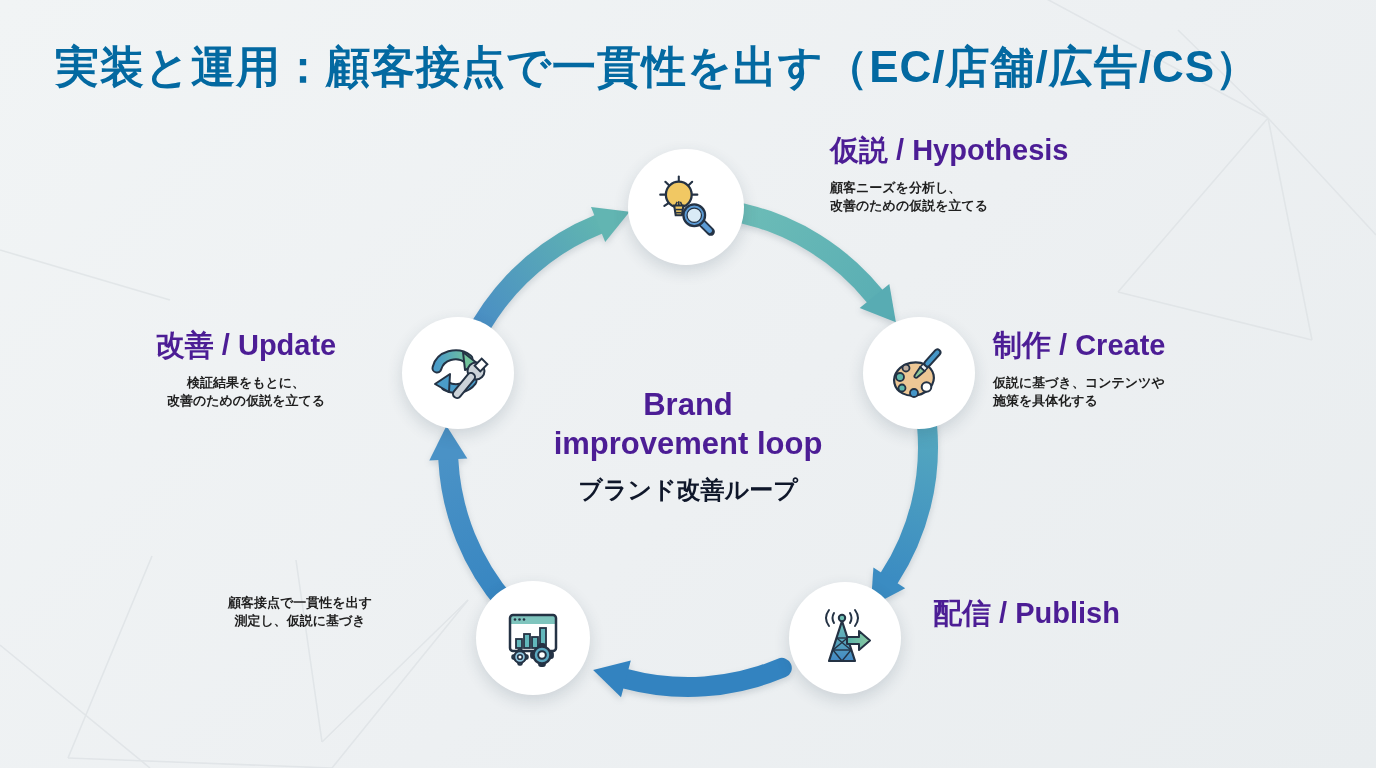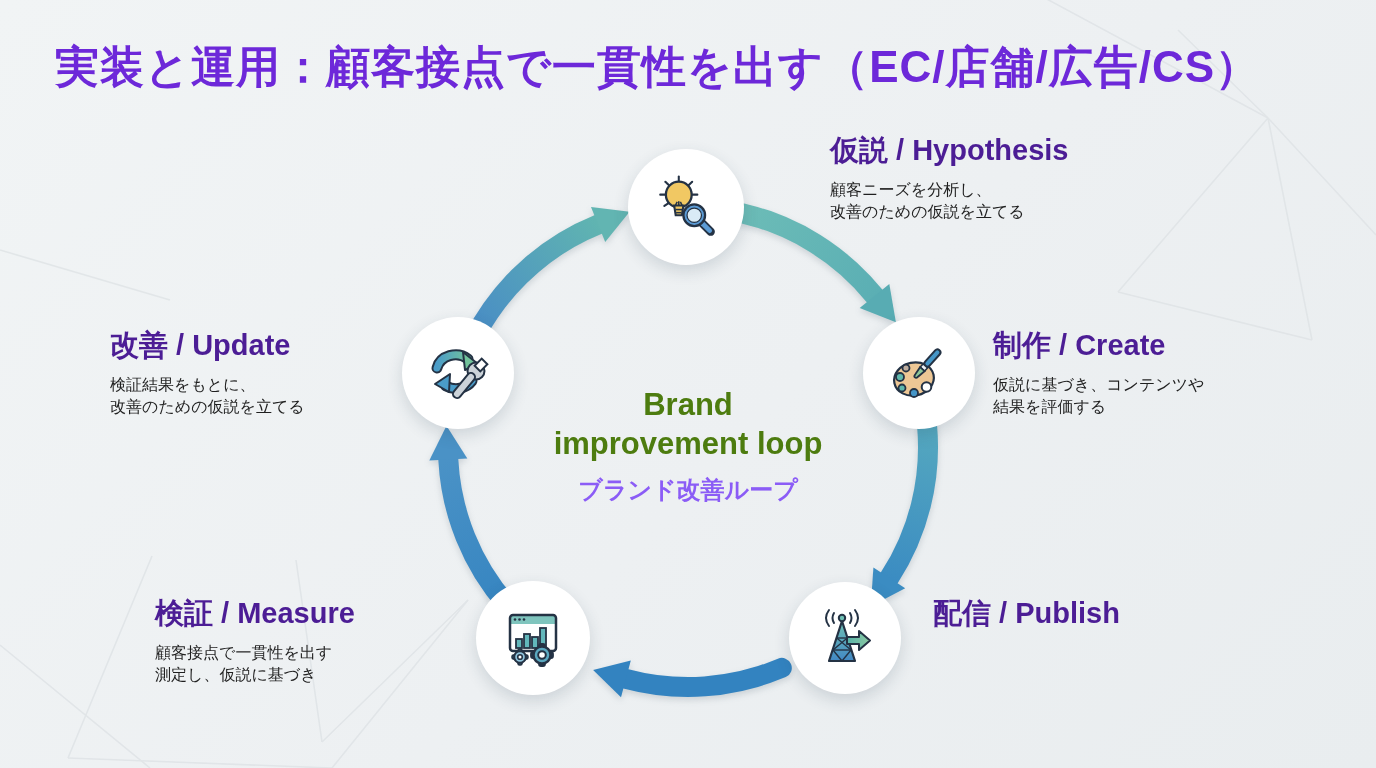--- a/index.html
+++ b/index.html
@@ -5,38 +5,38 @@
   html,body{margin:0;padding:0;}
   body{
     width:1376px;height:768px;position:relative;overflow:hidden;
     background:linear-gradient(135deg,#f1f4f5 0%,#edf0f2 55%,#e9edef 100%);
     font-family:"Liberation Sans","DejaVu Sans",sans-serif;
     color:#1b1b1b;
   }
   .decor{position:absolute;inset:0;pointer-events:none;}
   .title{
     position:absolute;left:55px;top:38px;width:1280px;
-    font-size:44px;font-weight:700;letter-spacing:1px;color:#6d28d9;
+    font-size:44px;font-weight:700;letter-spacing:1px;color:#0369a1;
   }
   .arrows{position:absolute;inset:0;filter:drop-shadow(0 3px 3px rgba(50,70,90,.18));}
   .node{
     position:absolute;border-radius:50%;background:#ffffff;
     box-shadow:0 6px 16px rgba(40,60,80,.16);
     display:flex;align-items:center;justify-content:center;
   }
   .node svg{display:block;}
   .label{position:absolute;}
   .label h2{margin:0 0 8px 0;font-size:29px;font-weight:700;color:#4c1d95;}
-  .label p{margin:0;font-size:16px;font-weight:400;line-height:1.38;color:#1f1f1f;}
-  .label.align-right{text-align:left;}
+  .label p{margin:0;font-size:13px;font-weight:700;line-height:1.38;color:#1f1f1f;}
+  .label.align-right{text-align:center;}
   .center-label{
     position:absolute;left:538px;top:386px;width:300px;text-align:center;
   }
-  .center-label .en{font-size:31px;font-weight:700;line-height:1.25;color:#4d7c0f;}
-  .center-label .jp{font-size:24px;font-weight:700;margin-top:10px;color:#8b5cf6;}
+  .center-label .en{font-size:31px;font-weight:700;line-height:1.25;color:#4c1d95;}
+  .center-label .jp{font-size:24px;font-weight:700;margin-top:10px;color:#0f172a;}
 </style>
 </head>
 <body>
 
 <svg class="decor" width="1376" height="768" viewBox="0 0 1376 768">
   <g stroke="#e0e4e7" stroke-width="1.6" fill="none" opacity="0.9">
     <path d="M1268 118 L1118 292"></path>
     <path d="M1268 118 L1376 235"></path>
     <path d="M1268 118 L1178 30"></path>
     <path d="M1268 118 L1312 340"></path>
@@ -235,30 +235,29 @@
   <p>
     <span>顧客ニーズを分析し、</span><br>
     <span>改善のための仮説を立てる</span>
   </p>
 </div>
 
 <div class="label" style="left:993px;top:326px;">
   <h2>制作 / Create</h2>
   <p>
     <span>仮説に基づき、コンテンツや</span><br>
-    <span>結果を評価する</span>
+    <span>施策を具体化する</span>
   </p>
 </div>
 
 <div class="label" style="left:933px;top:594px;">
   <h2>配信 / Publish</h2>
 </div>
 
 <div class="label align-right" style="left:155px;top:594px;width:290px;">
-  <h2>検証 / Measure</h2>
   <p>
     <span>顧客接点で一貫性を出す</span><br>
     <span>測定し、仮説に基づき</span>
   </p>
 </div>
 
 <div class="label align-right" style="left:110px;top:326px;width:272px;">
   <h2>改善 / Update</h2>
   <p>
     <span>検証結果をもとに、</span><br>

